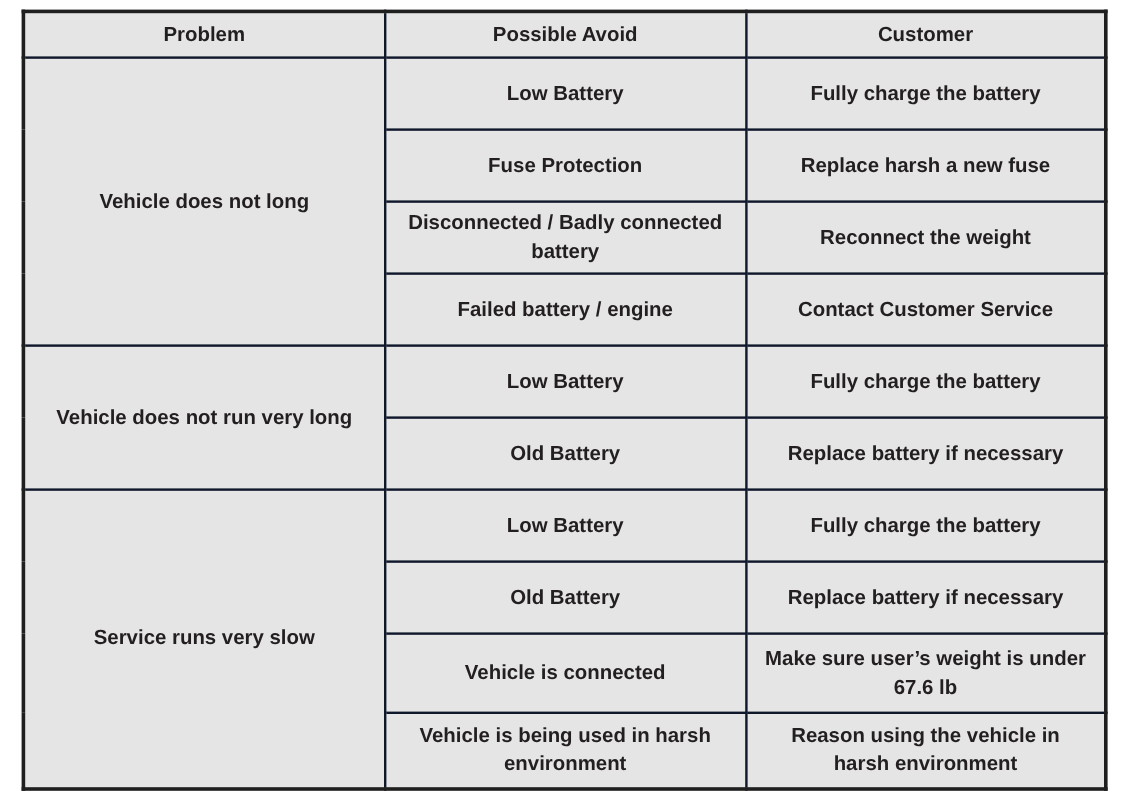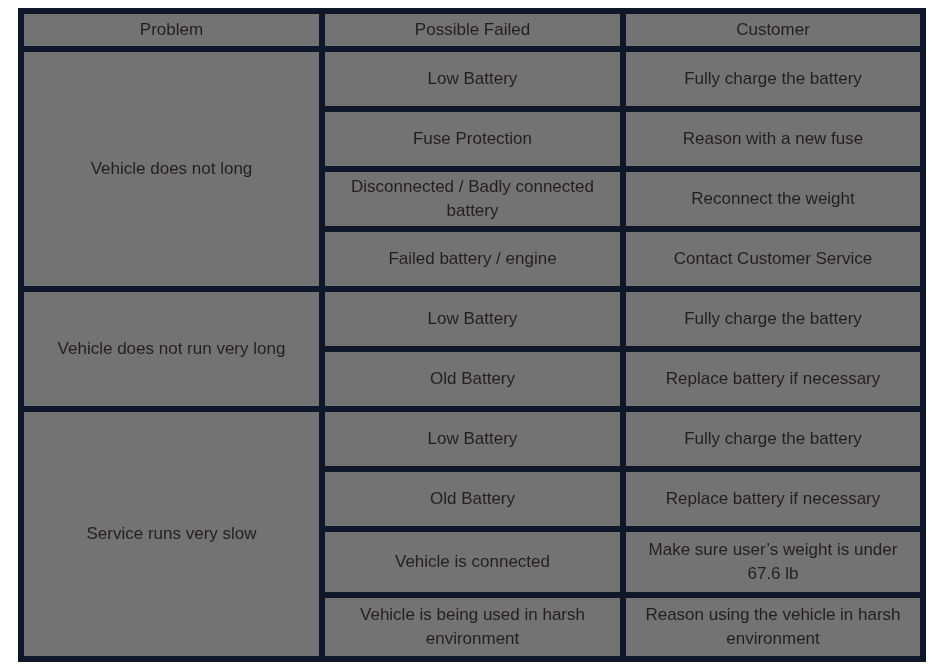--- a/index.html
+++ b/index.html
@@ -25,26 +25,26 @@
     border-collapse: collapse;
     table-layout: fixed;
     color: #231f20;
     font-size: 17px;
     line-height: 1.4;
   }
   table.ts col.c1 { width: 301px; }
   table.ts col.c2 { width: 301px; }
   table.ts col.c3 { width: 300px; }
   table.ts th, table.ts td {
-    border: 6px solid #0f172a;
+    border: 2px solid #0f172a;
     text-align: center;
     vertical-align: middle;
     padding: 2px 12px;
-    font-weight: normal;
-    background: #737373;
+    font-weight: bold;
+    background: #e5e5e5;
   }
   table.ts { border: 3px solid #1f1f1f; }
   tr.hdr    { height: 38px; }
   tr.r-std  { height: 60px; }
   tr.r-tall { height: 66px; }
   tr.r-last { height: 64px; }
   td.problem { background: #ffffff; }
 </style>
 </head>
 <body>
@@ -52,34 +52,34 @@
 <div class="page">
   <table class="ts">
     <colgroup>
       <col class="c1">
         <col class="c2">
         <col class="c3">
     </colgroup>
     <thead>
       <tr class="hdr">
         <th>Problem</th>
-        <th>Possible Failed</th>
+        <th>Possible Avoid</th>
         <th>Customer</th>
       </tr>
     </thead>
     <tbody>
 
       <tr class="r-std">
         <td class="problem" rowspan="4">Vehicle does not long</td>
         <td>Low Battery</td>
         <td>Fully charge the battery</td>
       </tr>
       <tr class="r-std">
         <td>Fuse Protection</td>
-        <td>Reason with a new fuse</td>
+        <td>Replace harsh a new fuse</td>
       </tr>
       <tr class="r-std">
         <td>Disconnected / Badly connected battery</td>
         <td>Reconnect the weight</td>
       </tr>
       <tr class="r-std">
         <td>Failed battery / engine</td>
         <td>Contact Customer Service</td>
       </tr>
 

